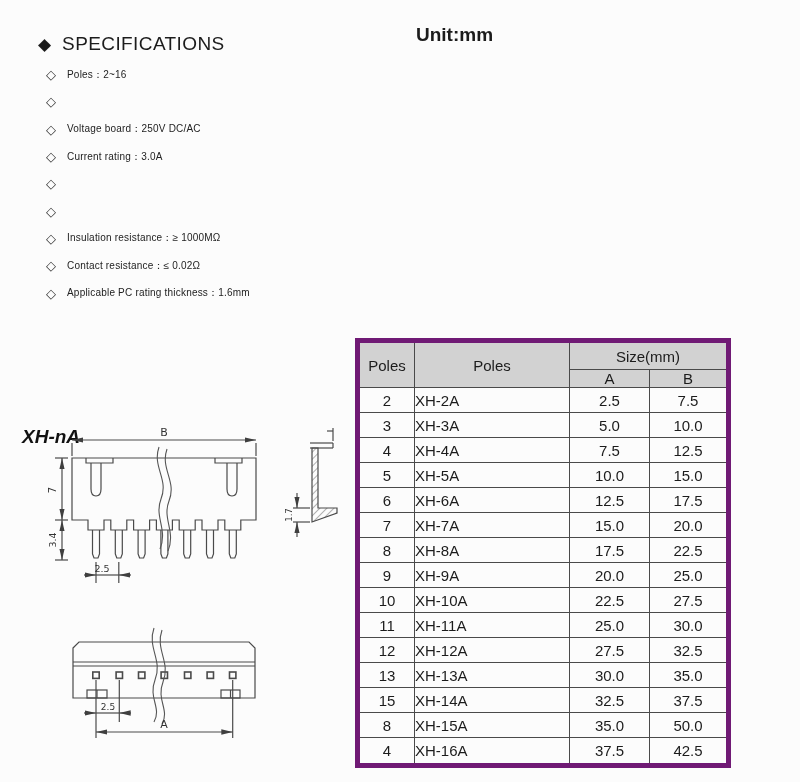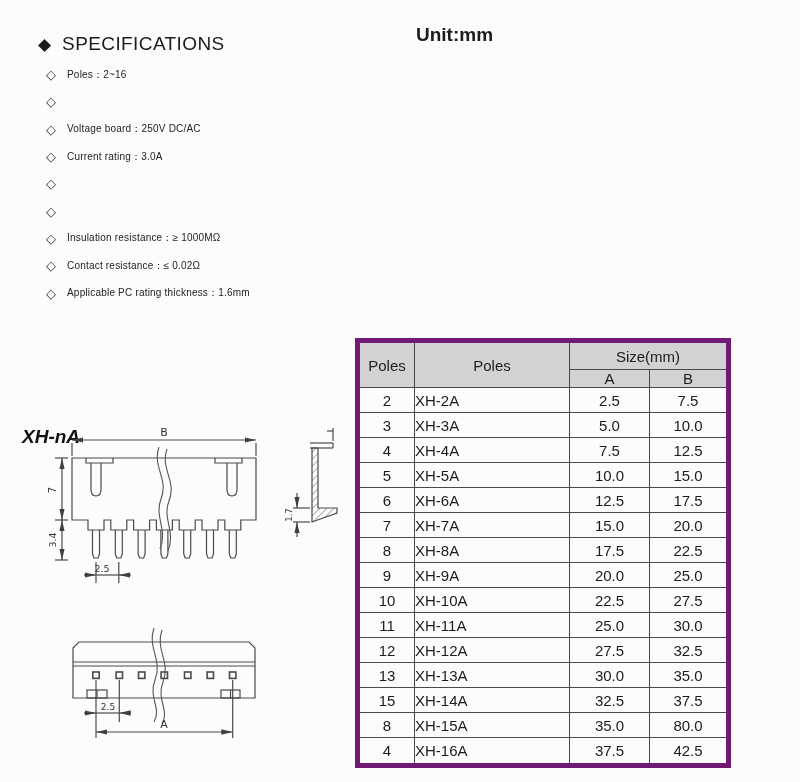--- a/index.html
+++ b/index.html
@@ -310,21 +310,21 @@
           <tr>
             <td class="col-poles">15</td>
             <td class="col-type">XH-14A</td>
             <td class="col-a">32.5</td>
             <td class="col-b">37.5</td>
           </tr>
           <tr>
             <td class="col-poles">8</td>
             <td class="col-type">XH-15A</td>
             <td class="col-a">35.0</td>
-            <td class="col-b">80.0</td>
+            <td class="col-b">50.0</td>
           </tr>
           <tr>
             <td class="col-poles">4</td>
             <td class="col-type">XH-16A</td>
             <td class="col-a">37.5</td>
             <td class="col-b">42.5</td>
           </tr>
         </tbody>
     </table>
   </div>

